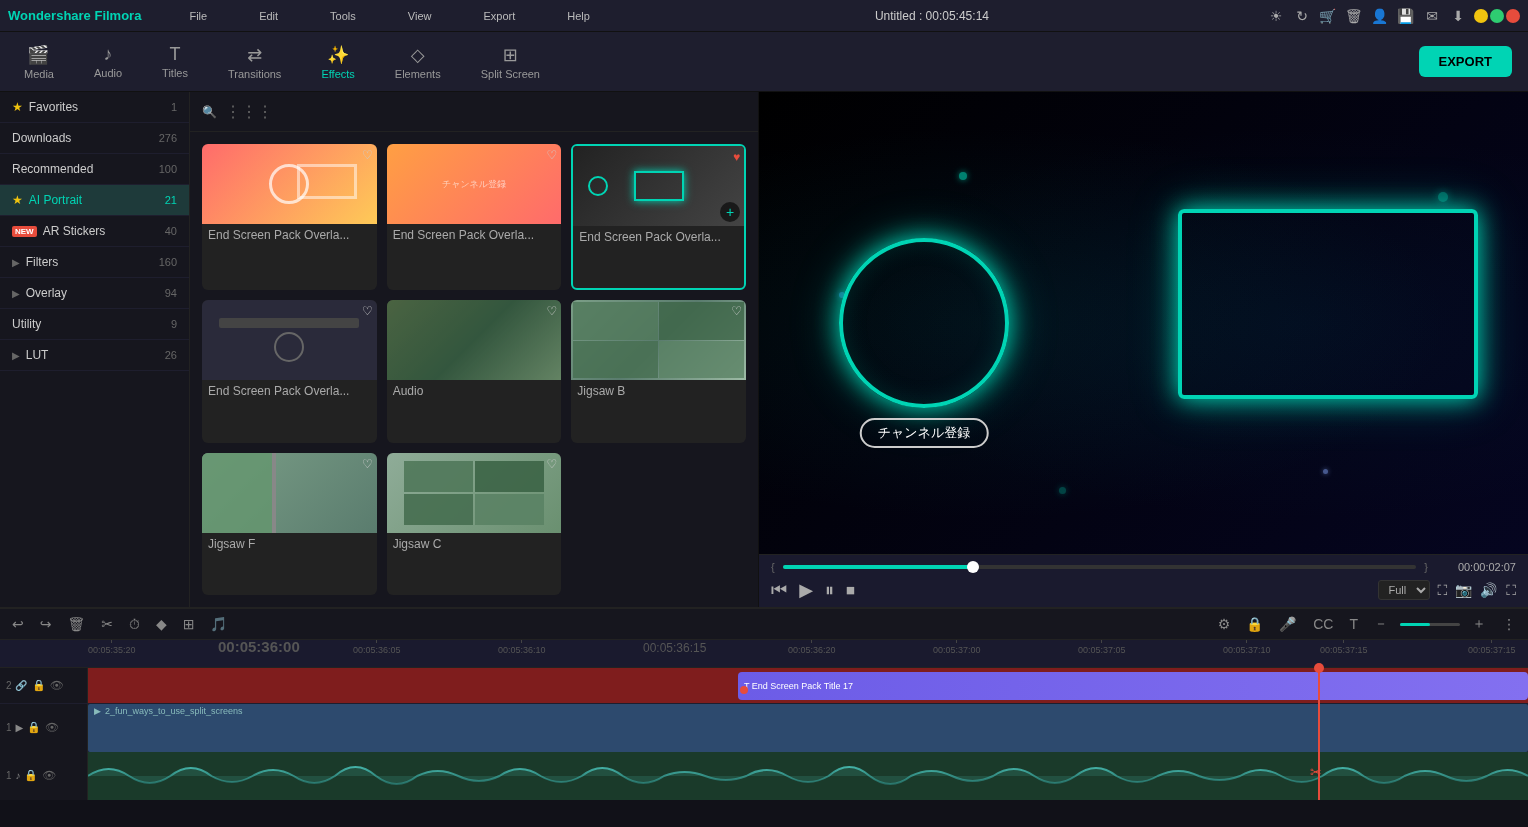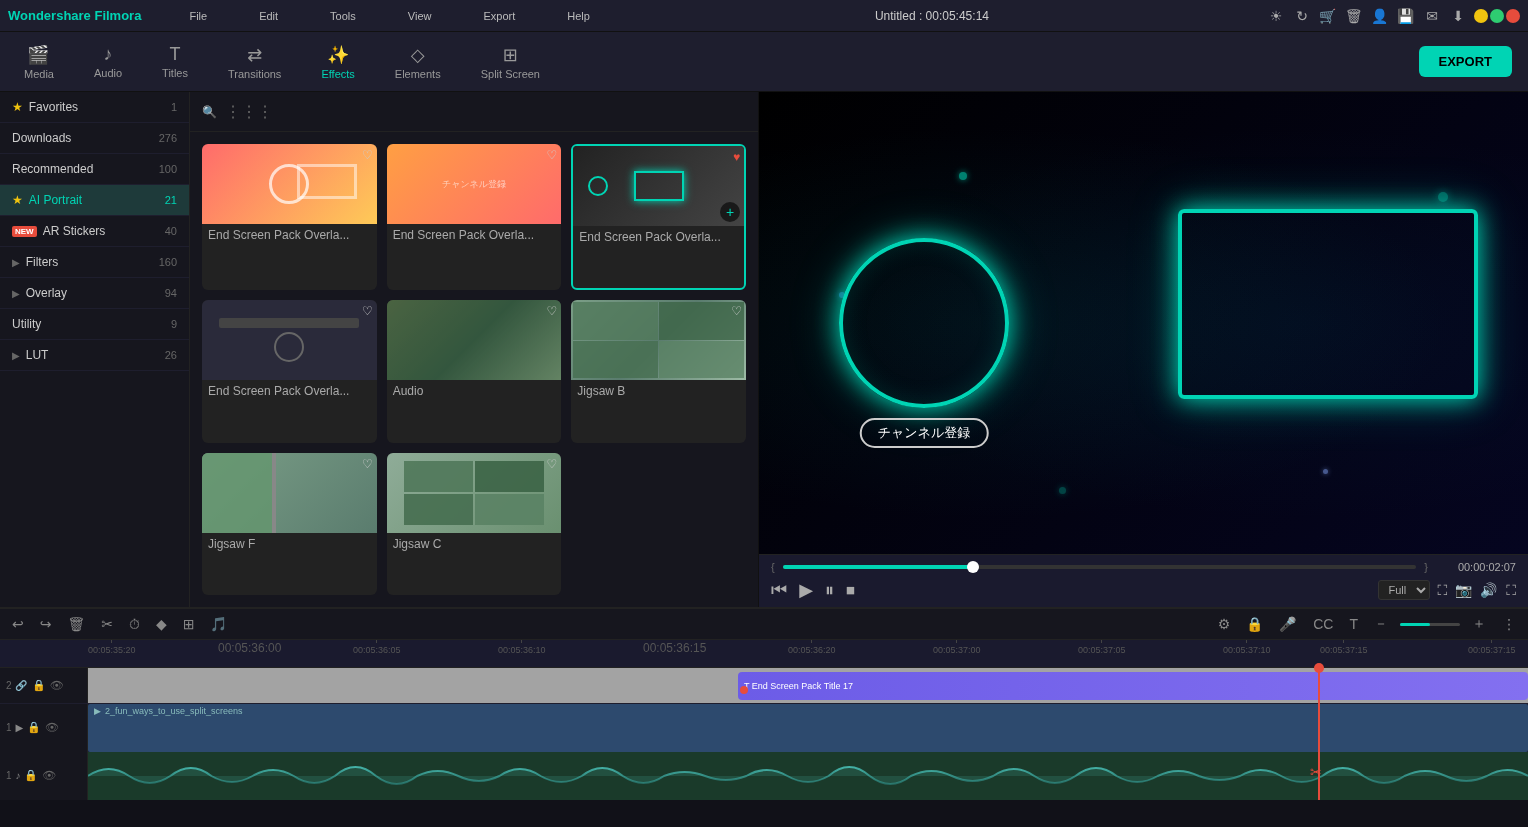--- a/index.html
+++ b/index.html
@@ -433,21 +433,21 @@
     <div class="timeline-ruler">
       <div style="display:flex;align-items:flex-end;width:100%;padding-left:88px;">
         <div style="position:relative;flex:1;height:28px;">
           <div style="position:absolute;left:0;bottom:4px;display:flex;align-items:flex-end;width:100%;">
             <div style="position:absolute;left:0px;" class="ruler-mark">
               <div class="ruler-tick"></div>
               <span style="font-size:9px;color:#555;">00:05:35:20</span>
             </div>
             <div style="position:absolute;left:130px;" class="ruler-mark">
               <div class="ruler-tick"></div>
-              <span style="font-size:12px;color:#555;">00:05:36:00</span>
+              <span style="font-size:15px;color:#555;font-weight:bold;">00:05:36:00</span>
             </div>
             <div style="position:absolute;left:265px;" class="ruler-mark">
               <div class="ruler-tick"></div>
               <span style="font-size:9px;color:#555;">00:05:36:05</span>
             </div>
             <div style="position:absolute;left:410px;" class="ruler-mark">
               <div class="ruler-tick"></div>
               <span style="font-size:9px;color:#555;">00:05:36:10</span>
             </div>
             <div style="position:absolute;left:555px;" class="ruler-mark">
@@ -485,21 +485,21 @@
 
     <div style="position:relative;">
 
       <div class="track-row">
         <div class="track-controls">
           <span class="track-num">2</span>
           <span class="track-icon">🔗</span>
           <span class="track-lock">🔒</span>
           <span class="track-eye">👁</span>
         </div>
-        <div class="track-area" style="position:relative;background:#a3a3a3;overflow:hidden;">
+        <div class="track-area" style="position:relative;background:#7f1d1d;overflow:hidden;">
 
           <div style="position:absolute;left:650px;top:4px;right:0;height:28px;background:linear-gradient(90deg,#6c5ce7,#8370f0);border-radius:4px;display:flex;align-items:center;padding:0 6px;">
             <span style="font-size:9px;color:#fff;white-space:nowrap;">T End Screen Pack Title 17</span>
             <span style="position:absolute;left:2px;top:14px;width:8px;height:8px;background:#e74c3c;border-radius:50%;"></span>
           </div>
         </div>
       </div>
 
       <div class="track-row" style="height:48px;">
         <div class="track-controls" style="height:48px;">

